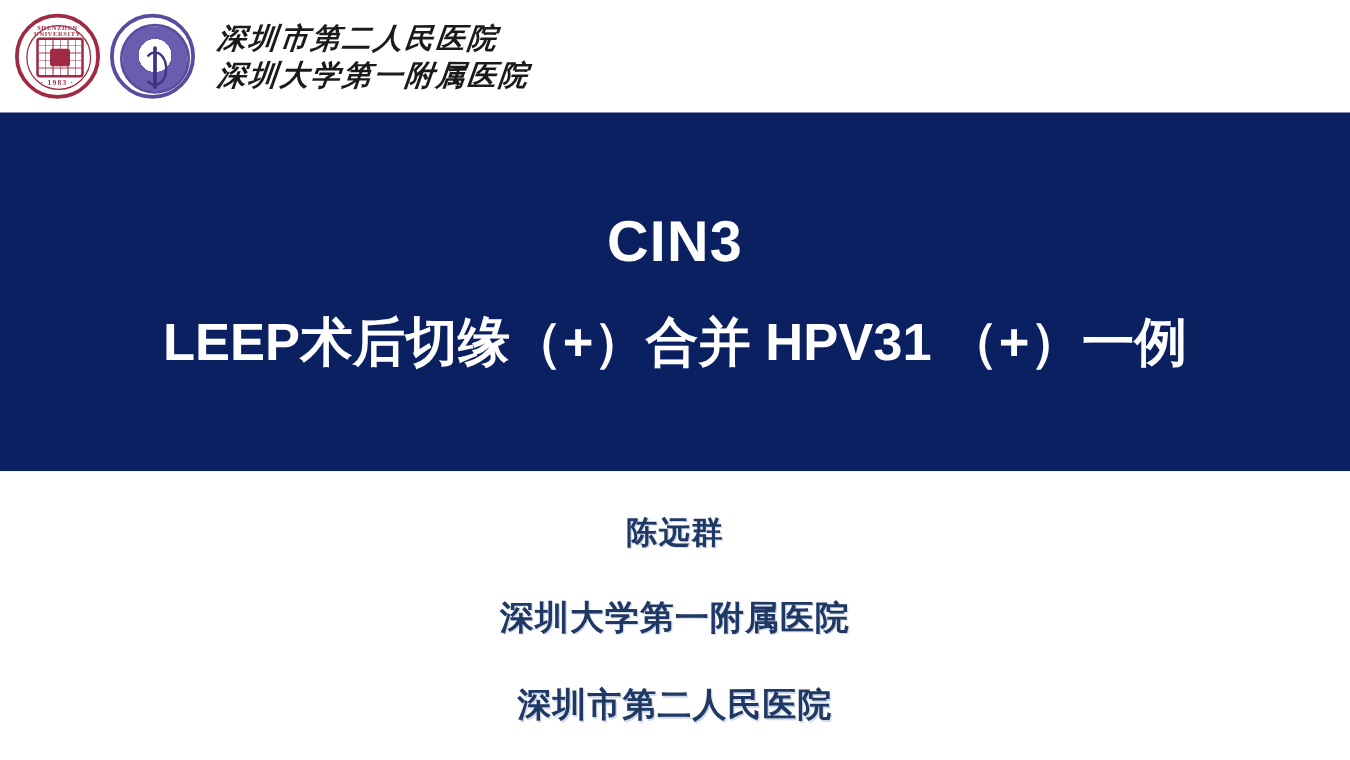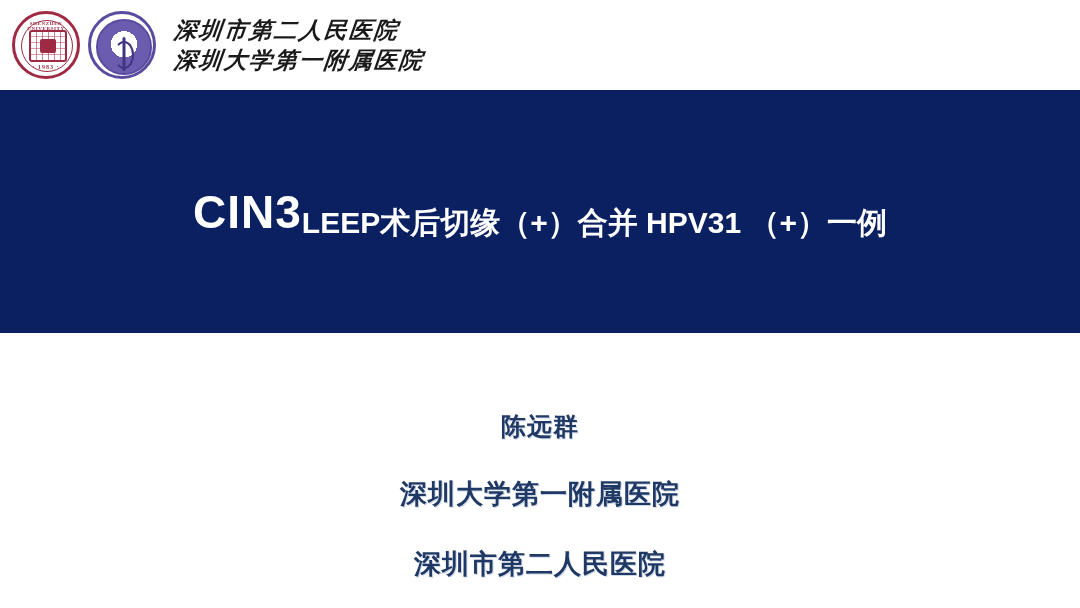--- a/index.html
+++ b/index.html
@@ -144,41 +144,41 @@
     white-space: nowrap;
     transform: skewX(-6deg);
   }
 
   
   .title-banner {
     position: absolute;
     left: 0;
     top: 90px;
     width: 1080px;
-    height: 243px;
+    height: 287px;
     background: #0a2060;
     display: flex;
-    flex-direction: row;
+    flex-direction: column;
     align-items: center;
     justify-content: center;
     box-sizing: border-box;
   }
   .title-main {
     color: #ffffff;
     font-weight: bold;
     font-size: 46px;
     line-height: 58px;
     letter-spacing: 1px;
     text-align: center;
     white-space: nowrap;
   }
   .title-sub {
     color: #ffffff;
     font-weight: bold;
-    font-size: 30px;
+    font-size: 42px;
     line-height: 60px;
     margin-top: 22px;
     text-align: center;
     white-space: nowrap;
     letter-spacing: 0px;
   }
 
   
   .author-block {
     position: absolute;

